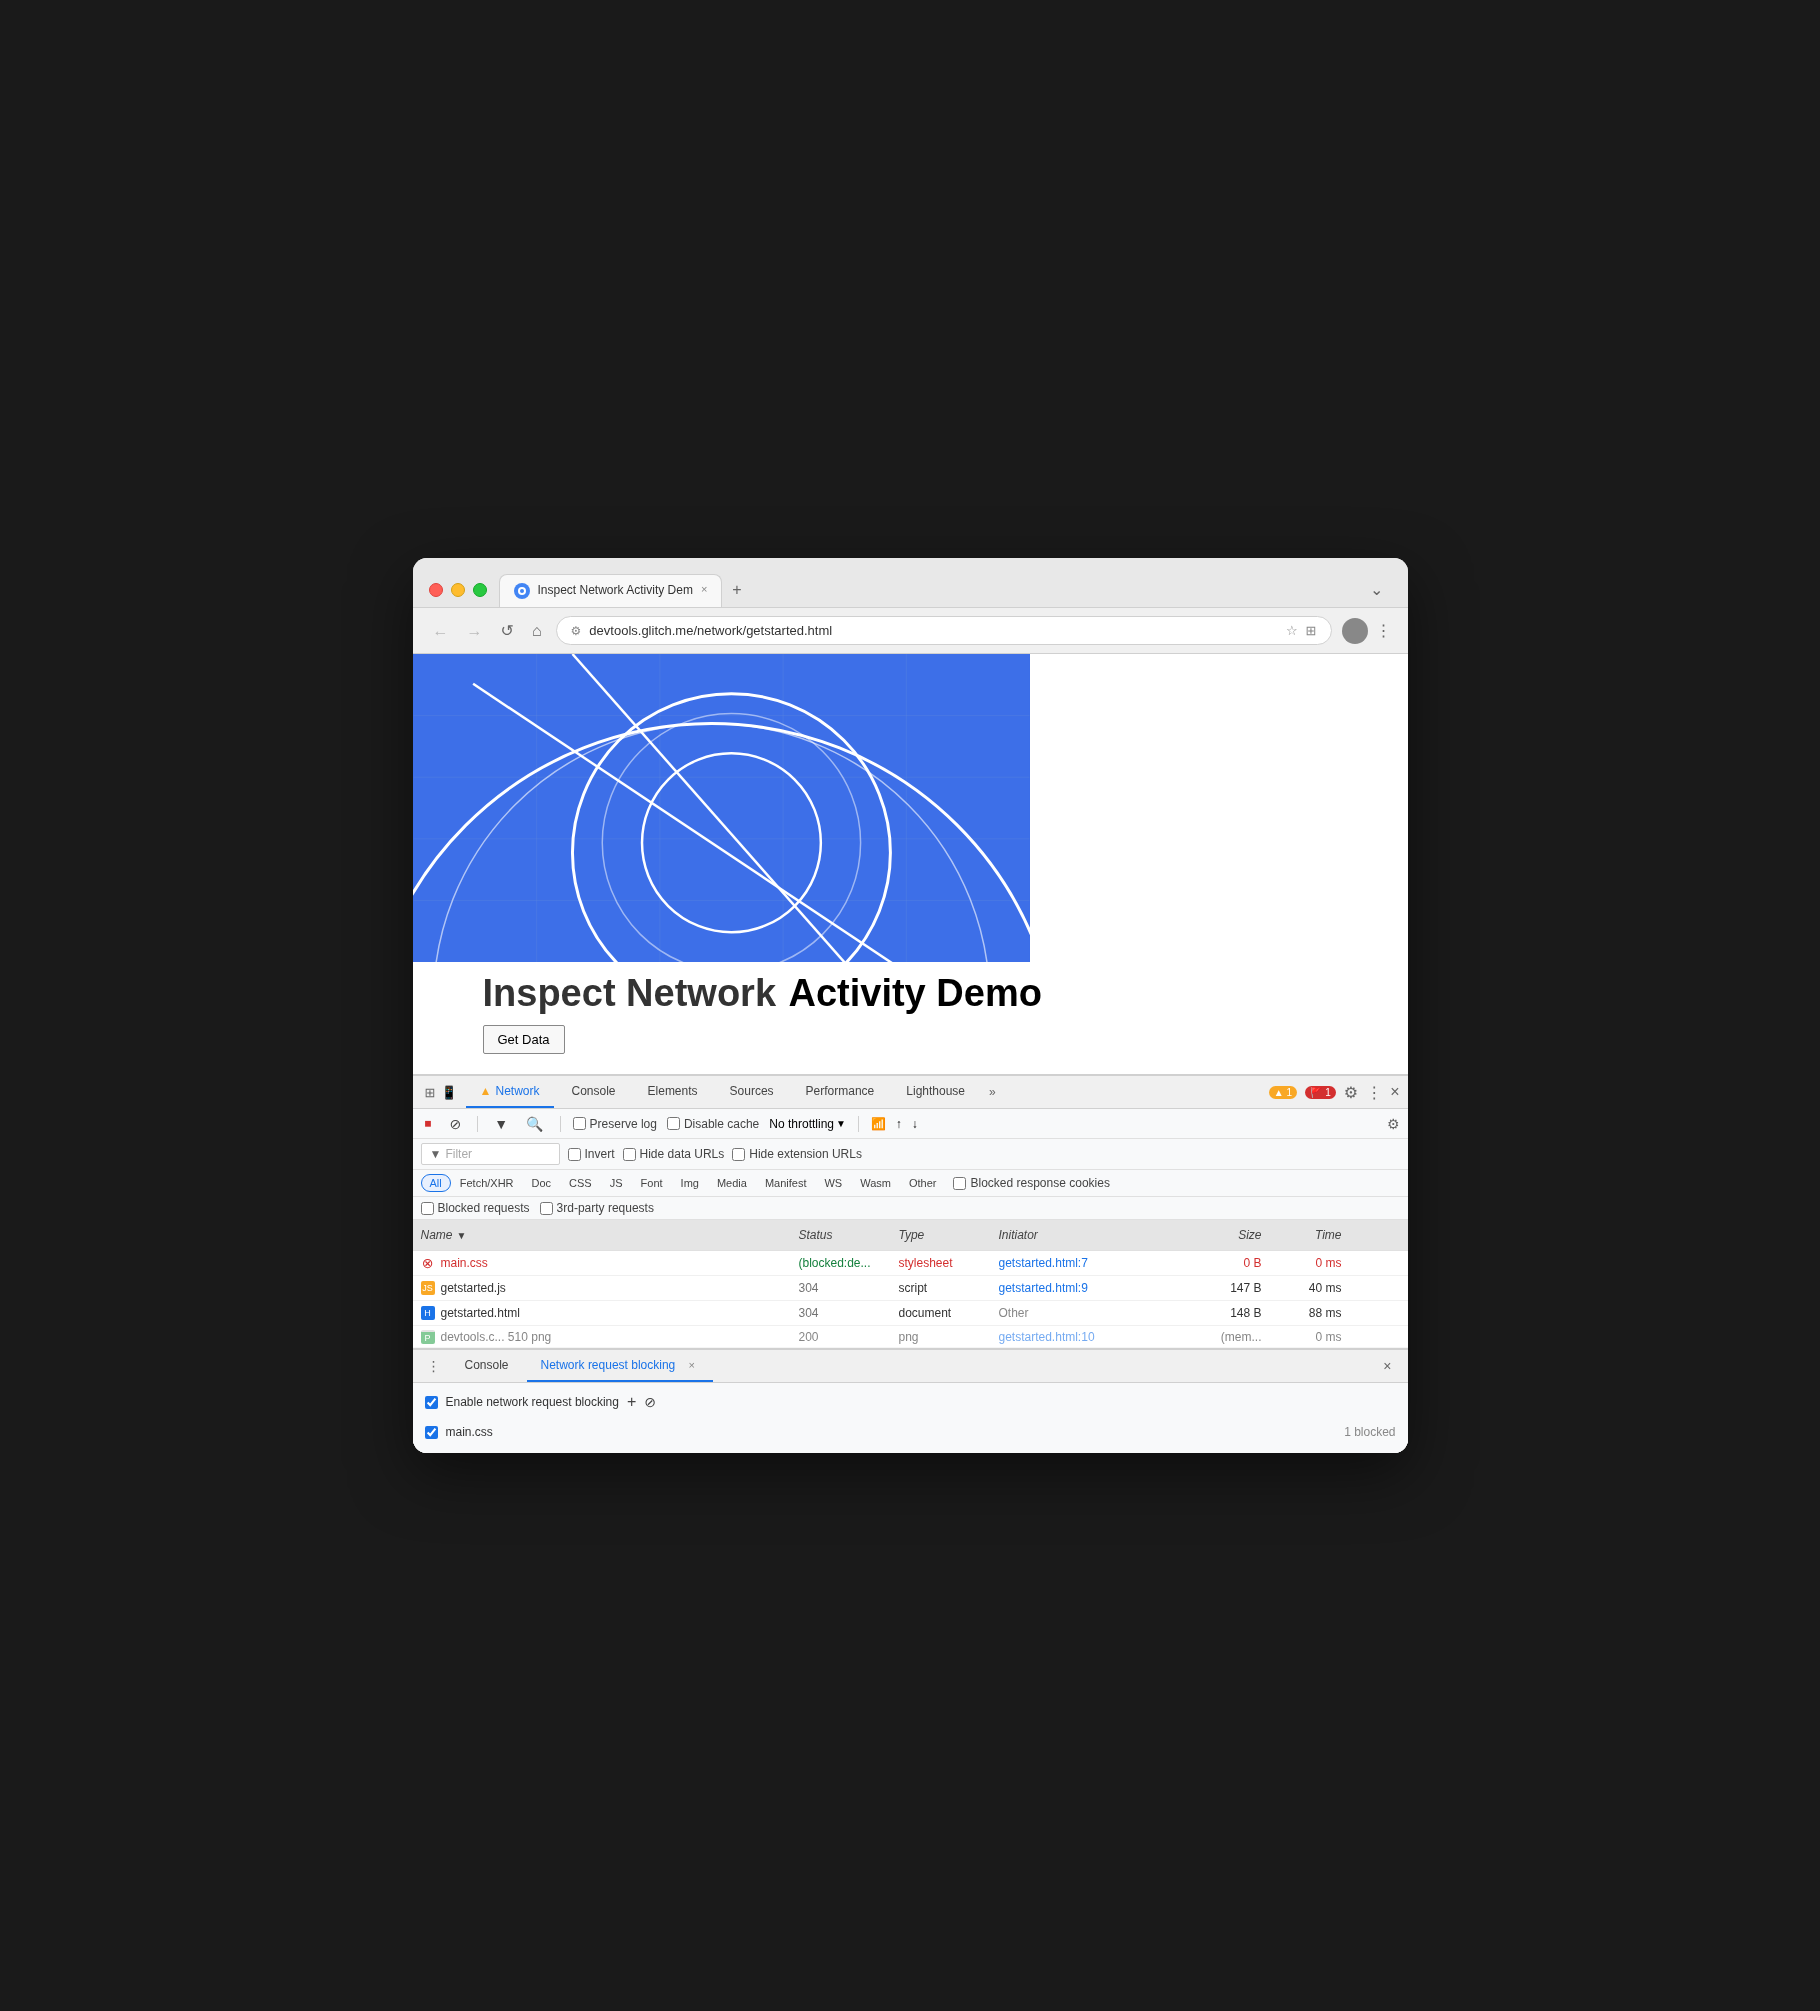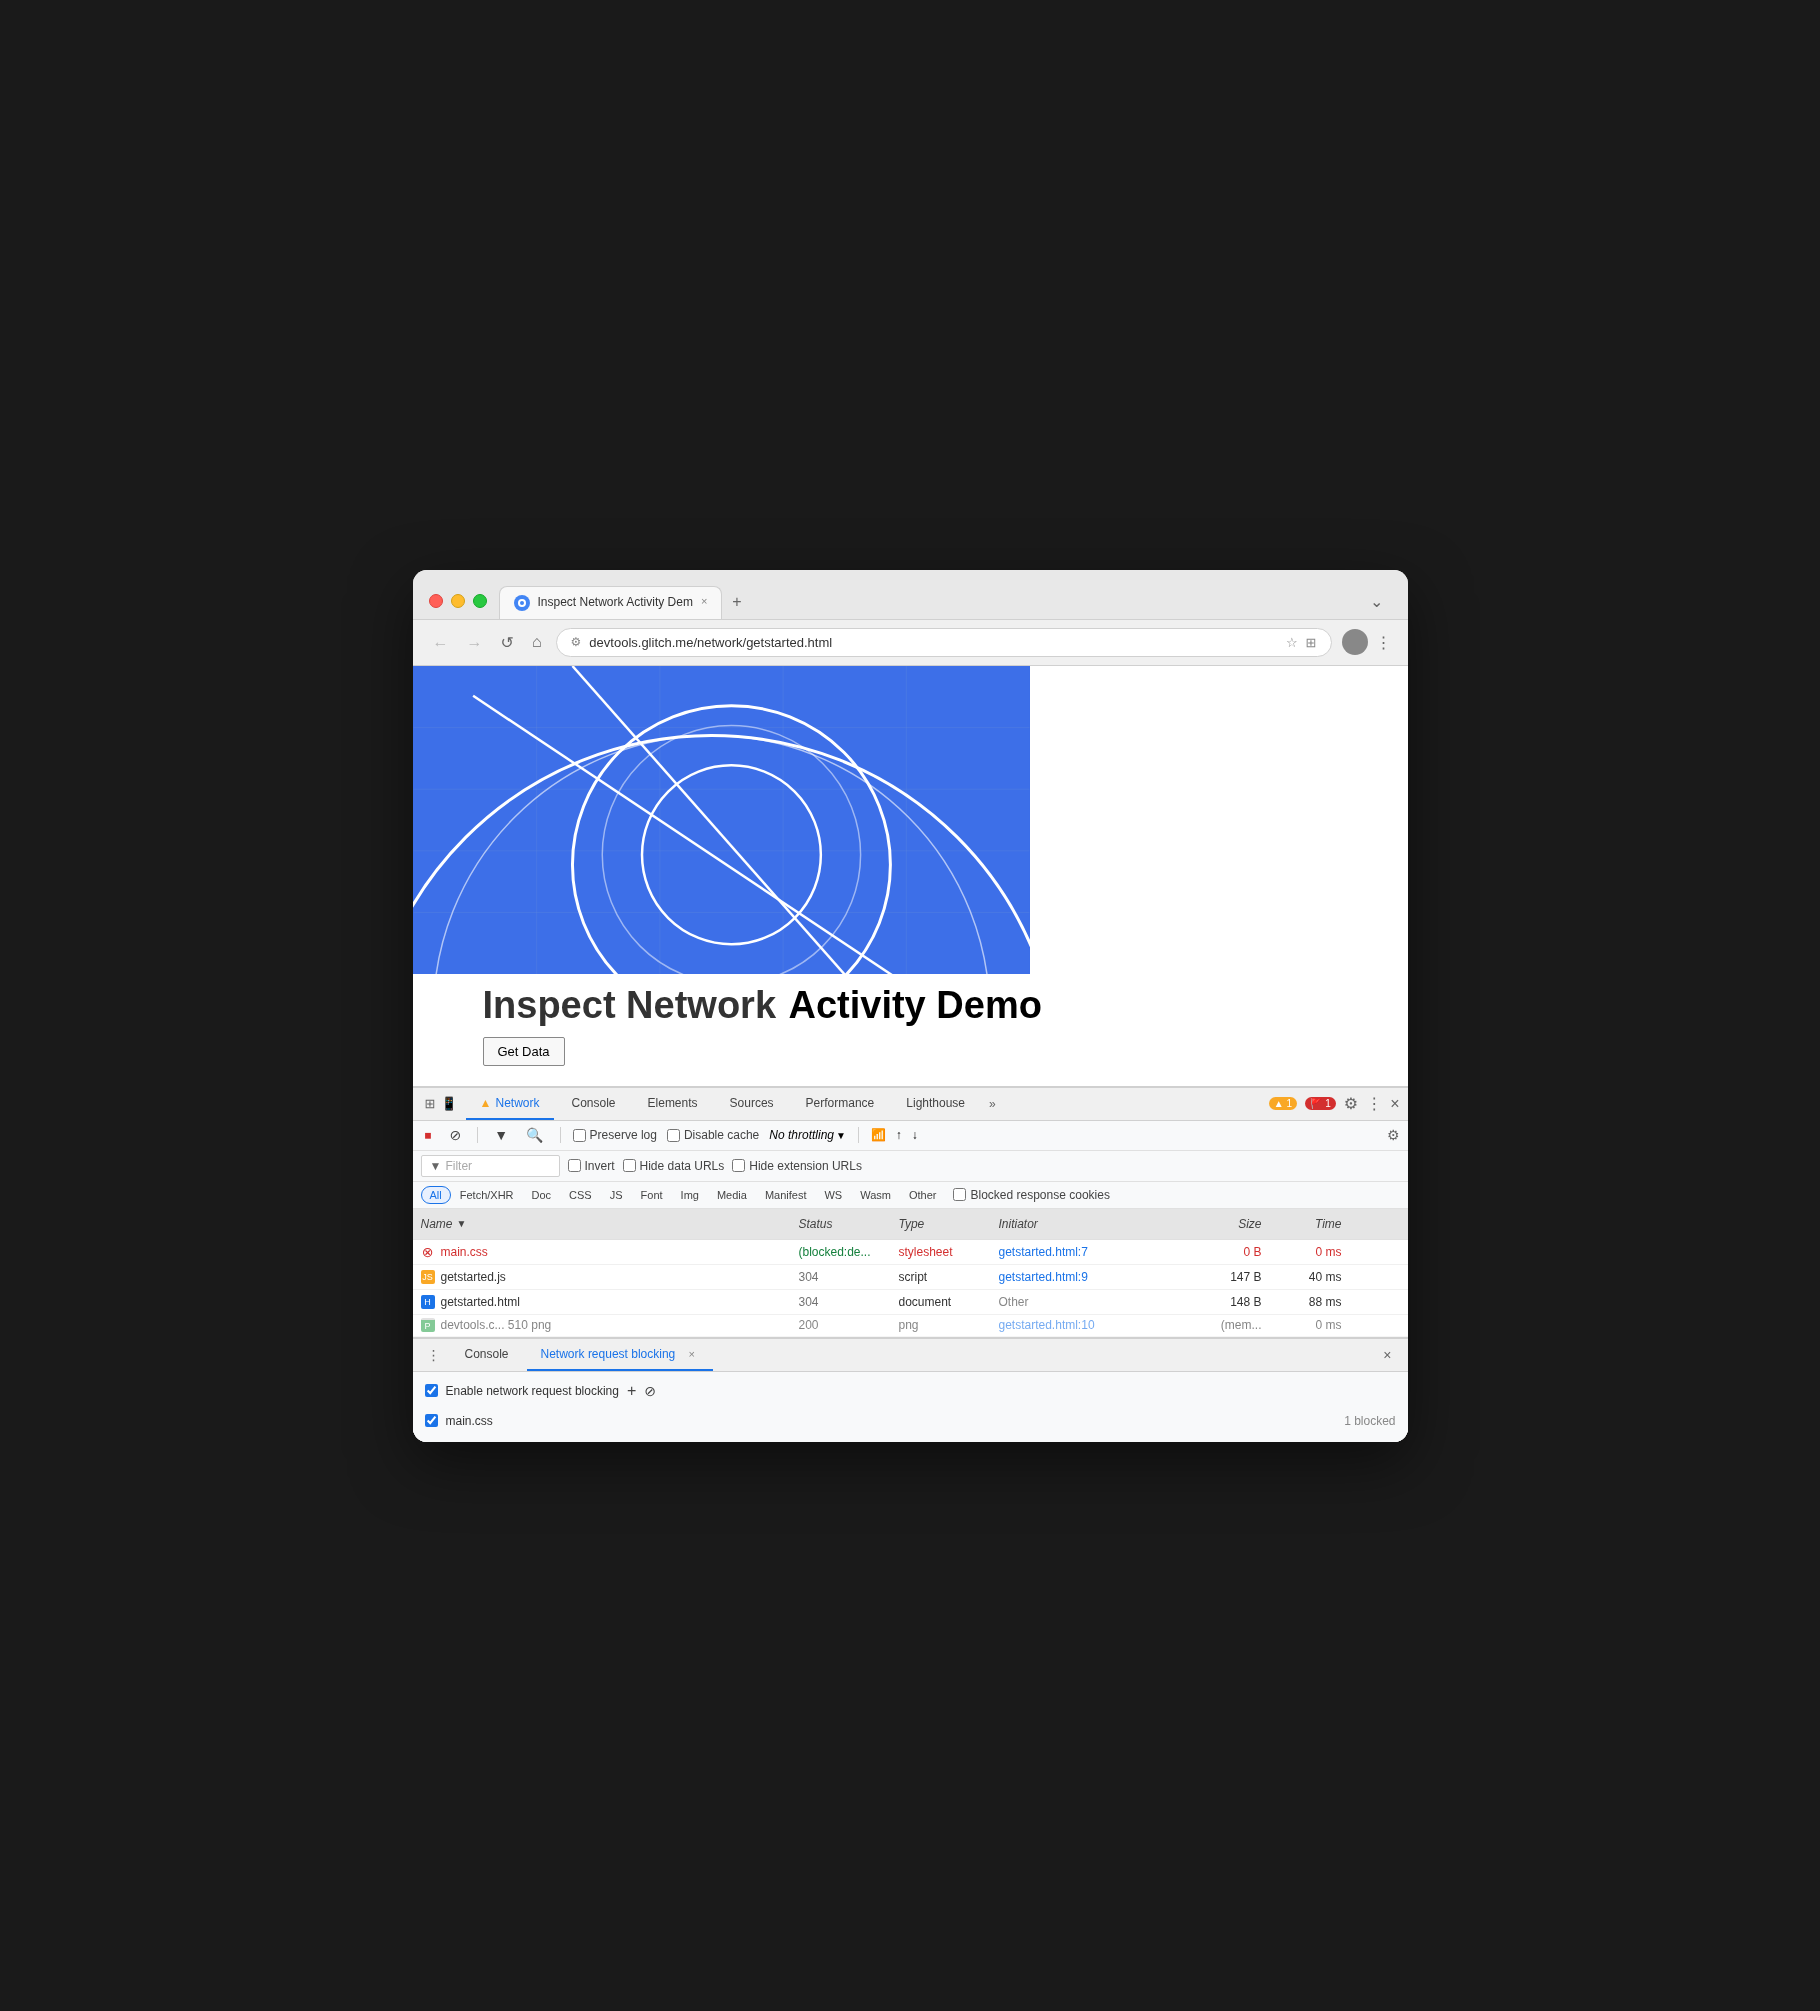--- a/index.html
+++ b/index.html
@@ -600,21 +600,21 @@
         <button class="toolbar-btn">🔍</button>
         <div class="toolbar-sep"></div>
         <label class="checkbox-label">
           <input type="checkbox" style="">
           <span>Preserve log</span>
         </label>
         <label class="checkbox-label">
           <input type="checkbox" style="">
           <span>Disable cache</span>
         </label>
-        <div style="display:flex; align-items:center; gap:2px;font-style:italic;">
+        <div style="display:flex; align-items:center; gap:2px;">
           <span>No throttling</span>
           <span style="font-size:10px;">▼</span>
         </div>
         <div class="toolbar-sep"></div>
         <span>📶</span>
         <span>↑</span>
         <span>↓</span>
         <button class="settings-btn">⚙</button>
       </div>
 
@@ -649,20 +649,30 @@
         <button class="type-btn">Manifest</button>
         <button class="type-btn">WS</button>
         <button class="type-btn">Wasm</button>
         <button class="type-btn">Other</button>
         <label class="checkbox-label blocked-cookies-label" style="margin-left:8px;">
           <input type="checkbox" style="">
           <span>Blocked response cookies</span>
         </label>
       </div>
 
+      <div class="blocked-row">
+        <label class="checkbox-label">
+          <input type="checkbox" style="">
+          <span>Blocked requests</span>
+        </label>
+        <label class="checkbox-label">
+          <input type="checkbox" style="">
+          <span>3rd-party requests</span>
+        </label>
+      </div>
 
       <div class="network-table network-panel-relative">
 
         <div class="table-header">
           <div class="th sortable">
             <span>Name</span>
             <span style="font-size:10px;">▼</span>
           </div>
           <div class="th">Status</div>
           <div class="th">Type</div>

